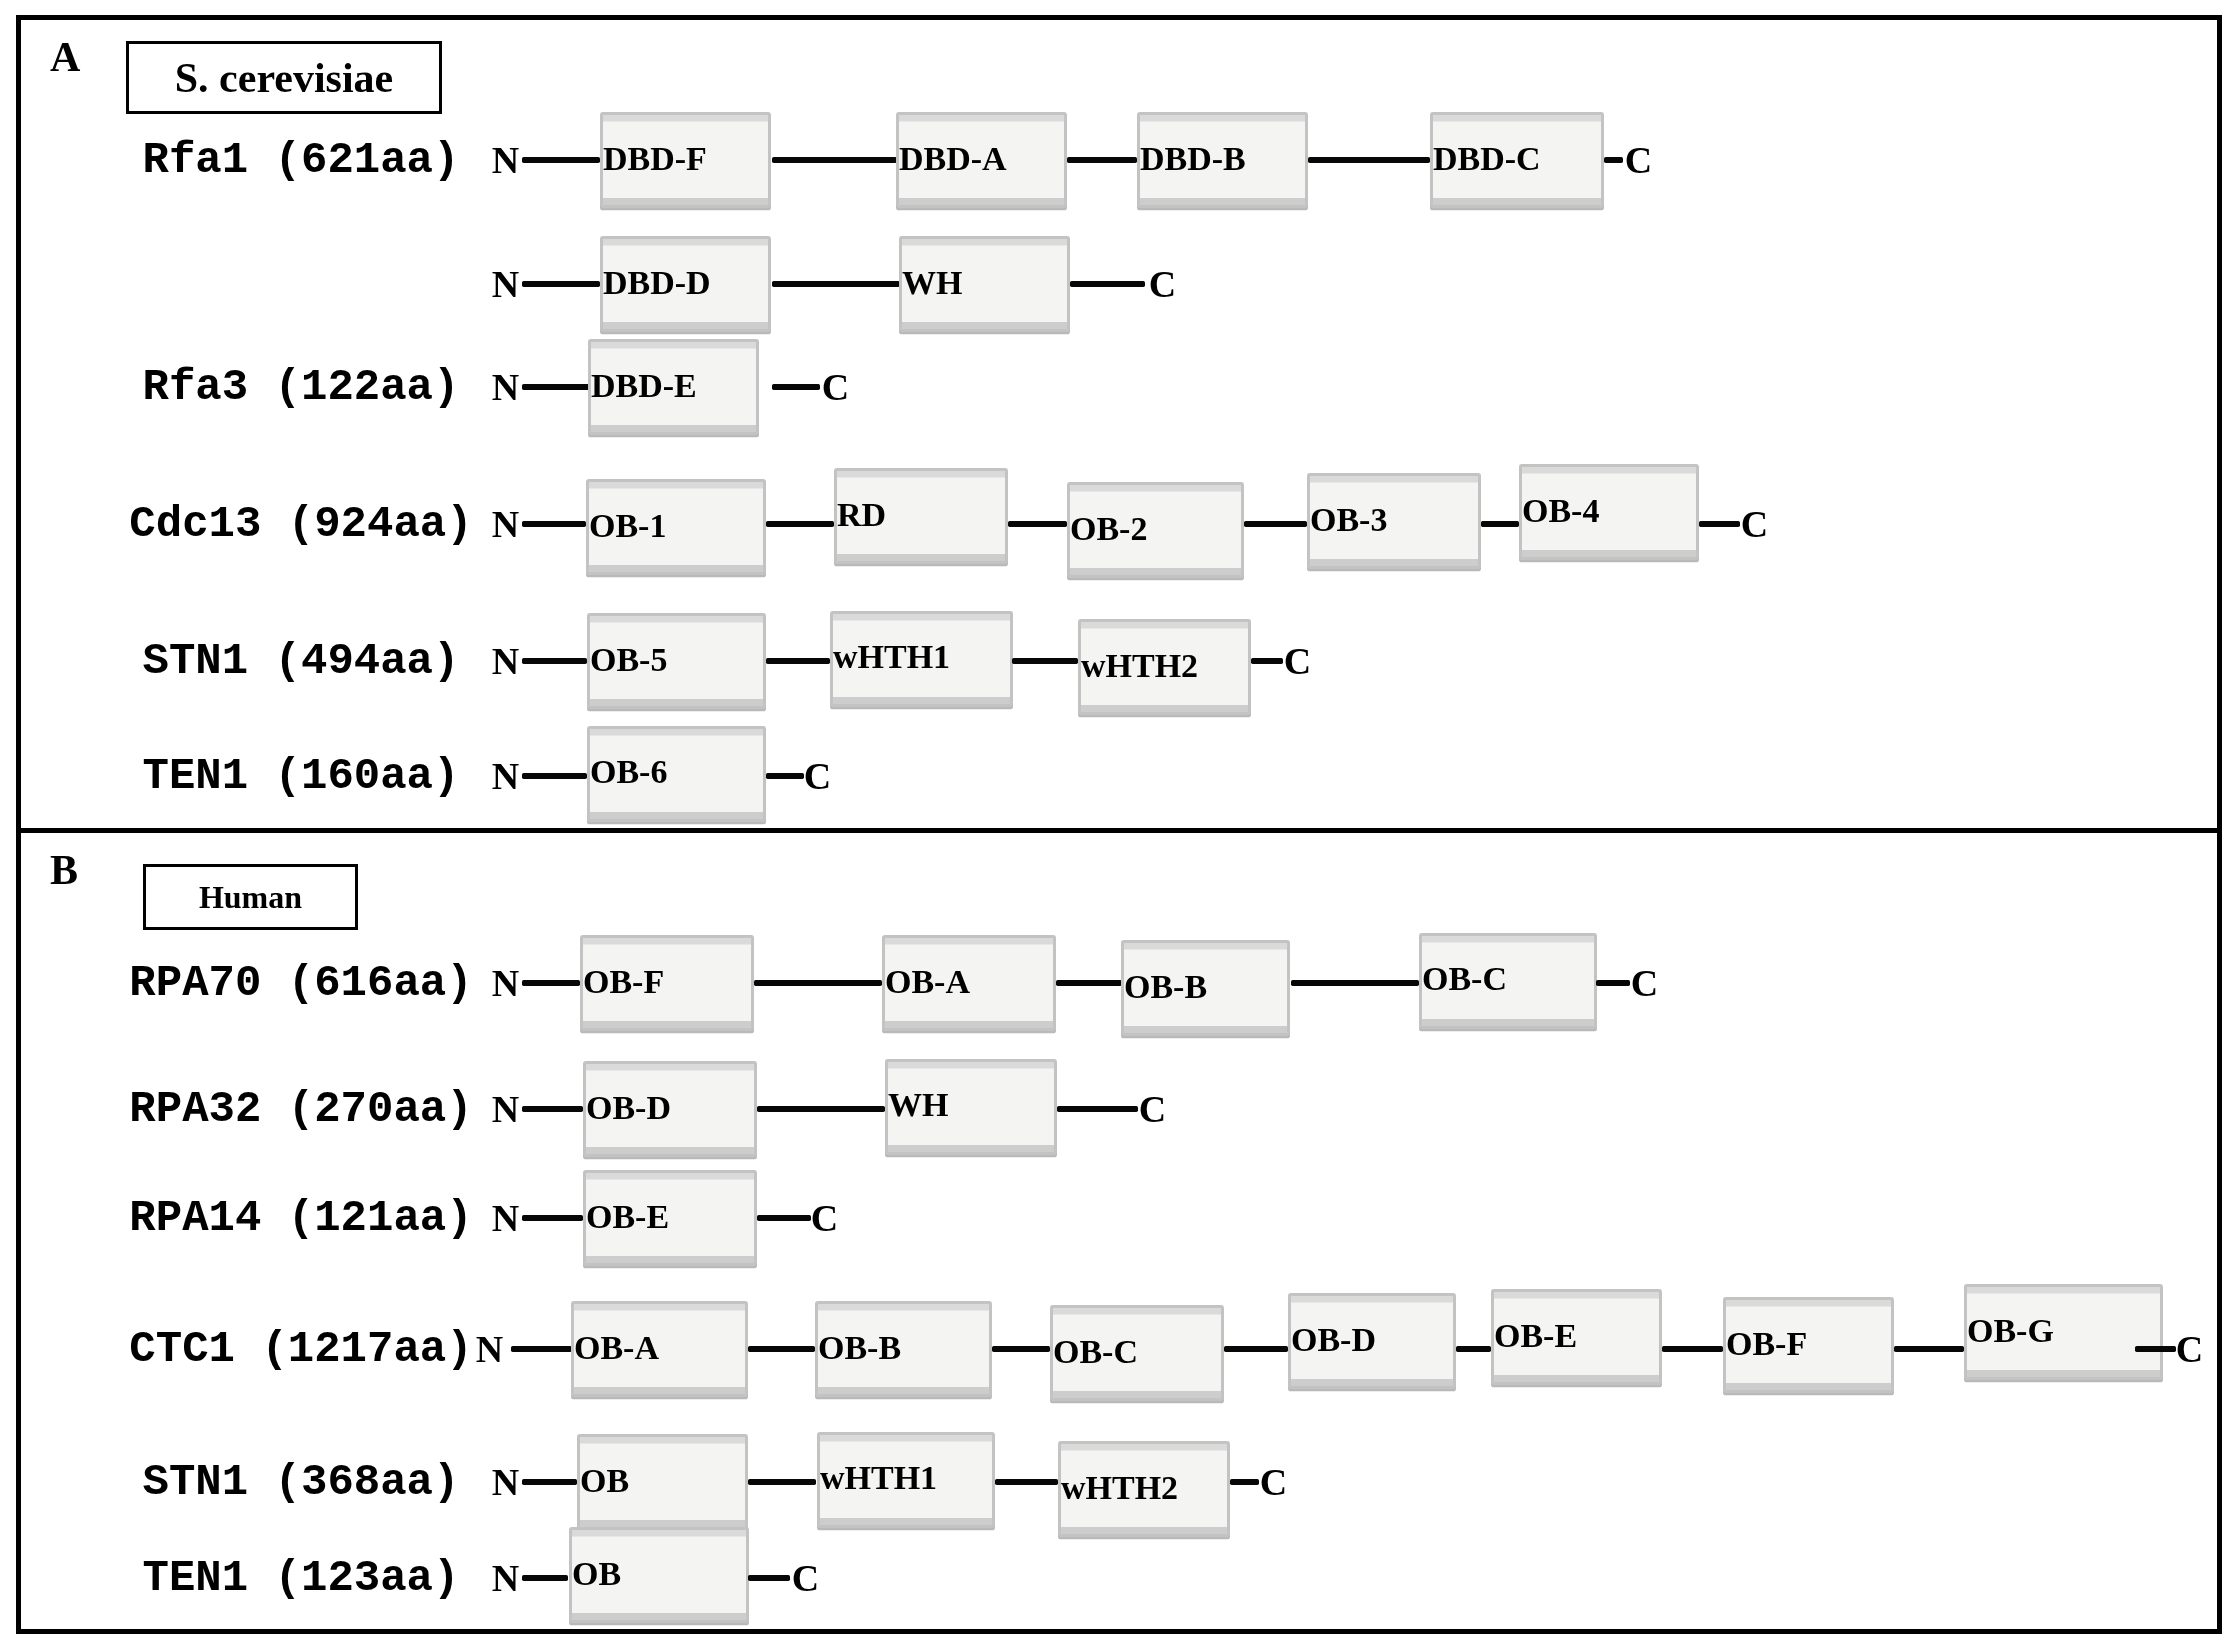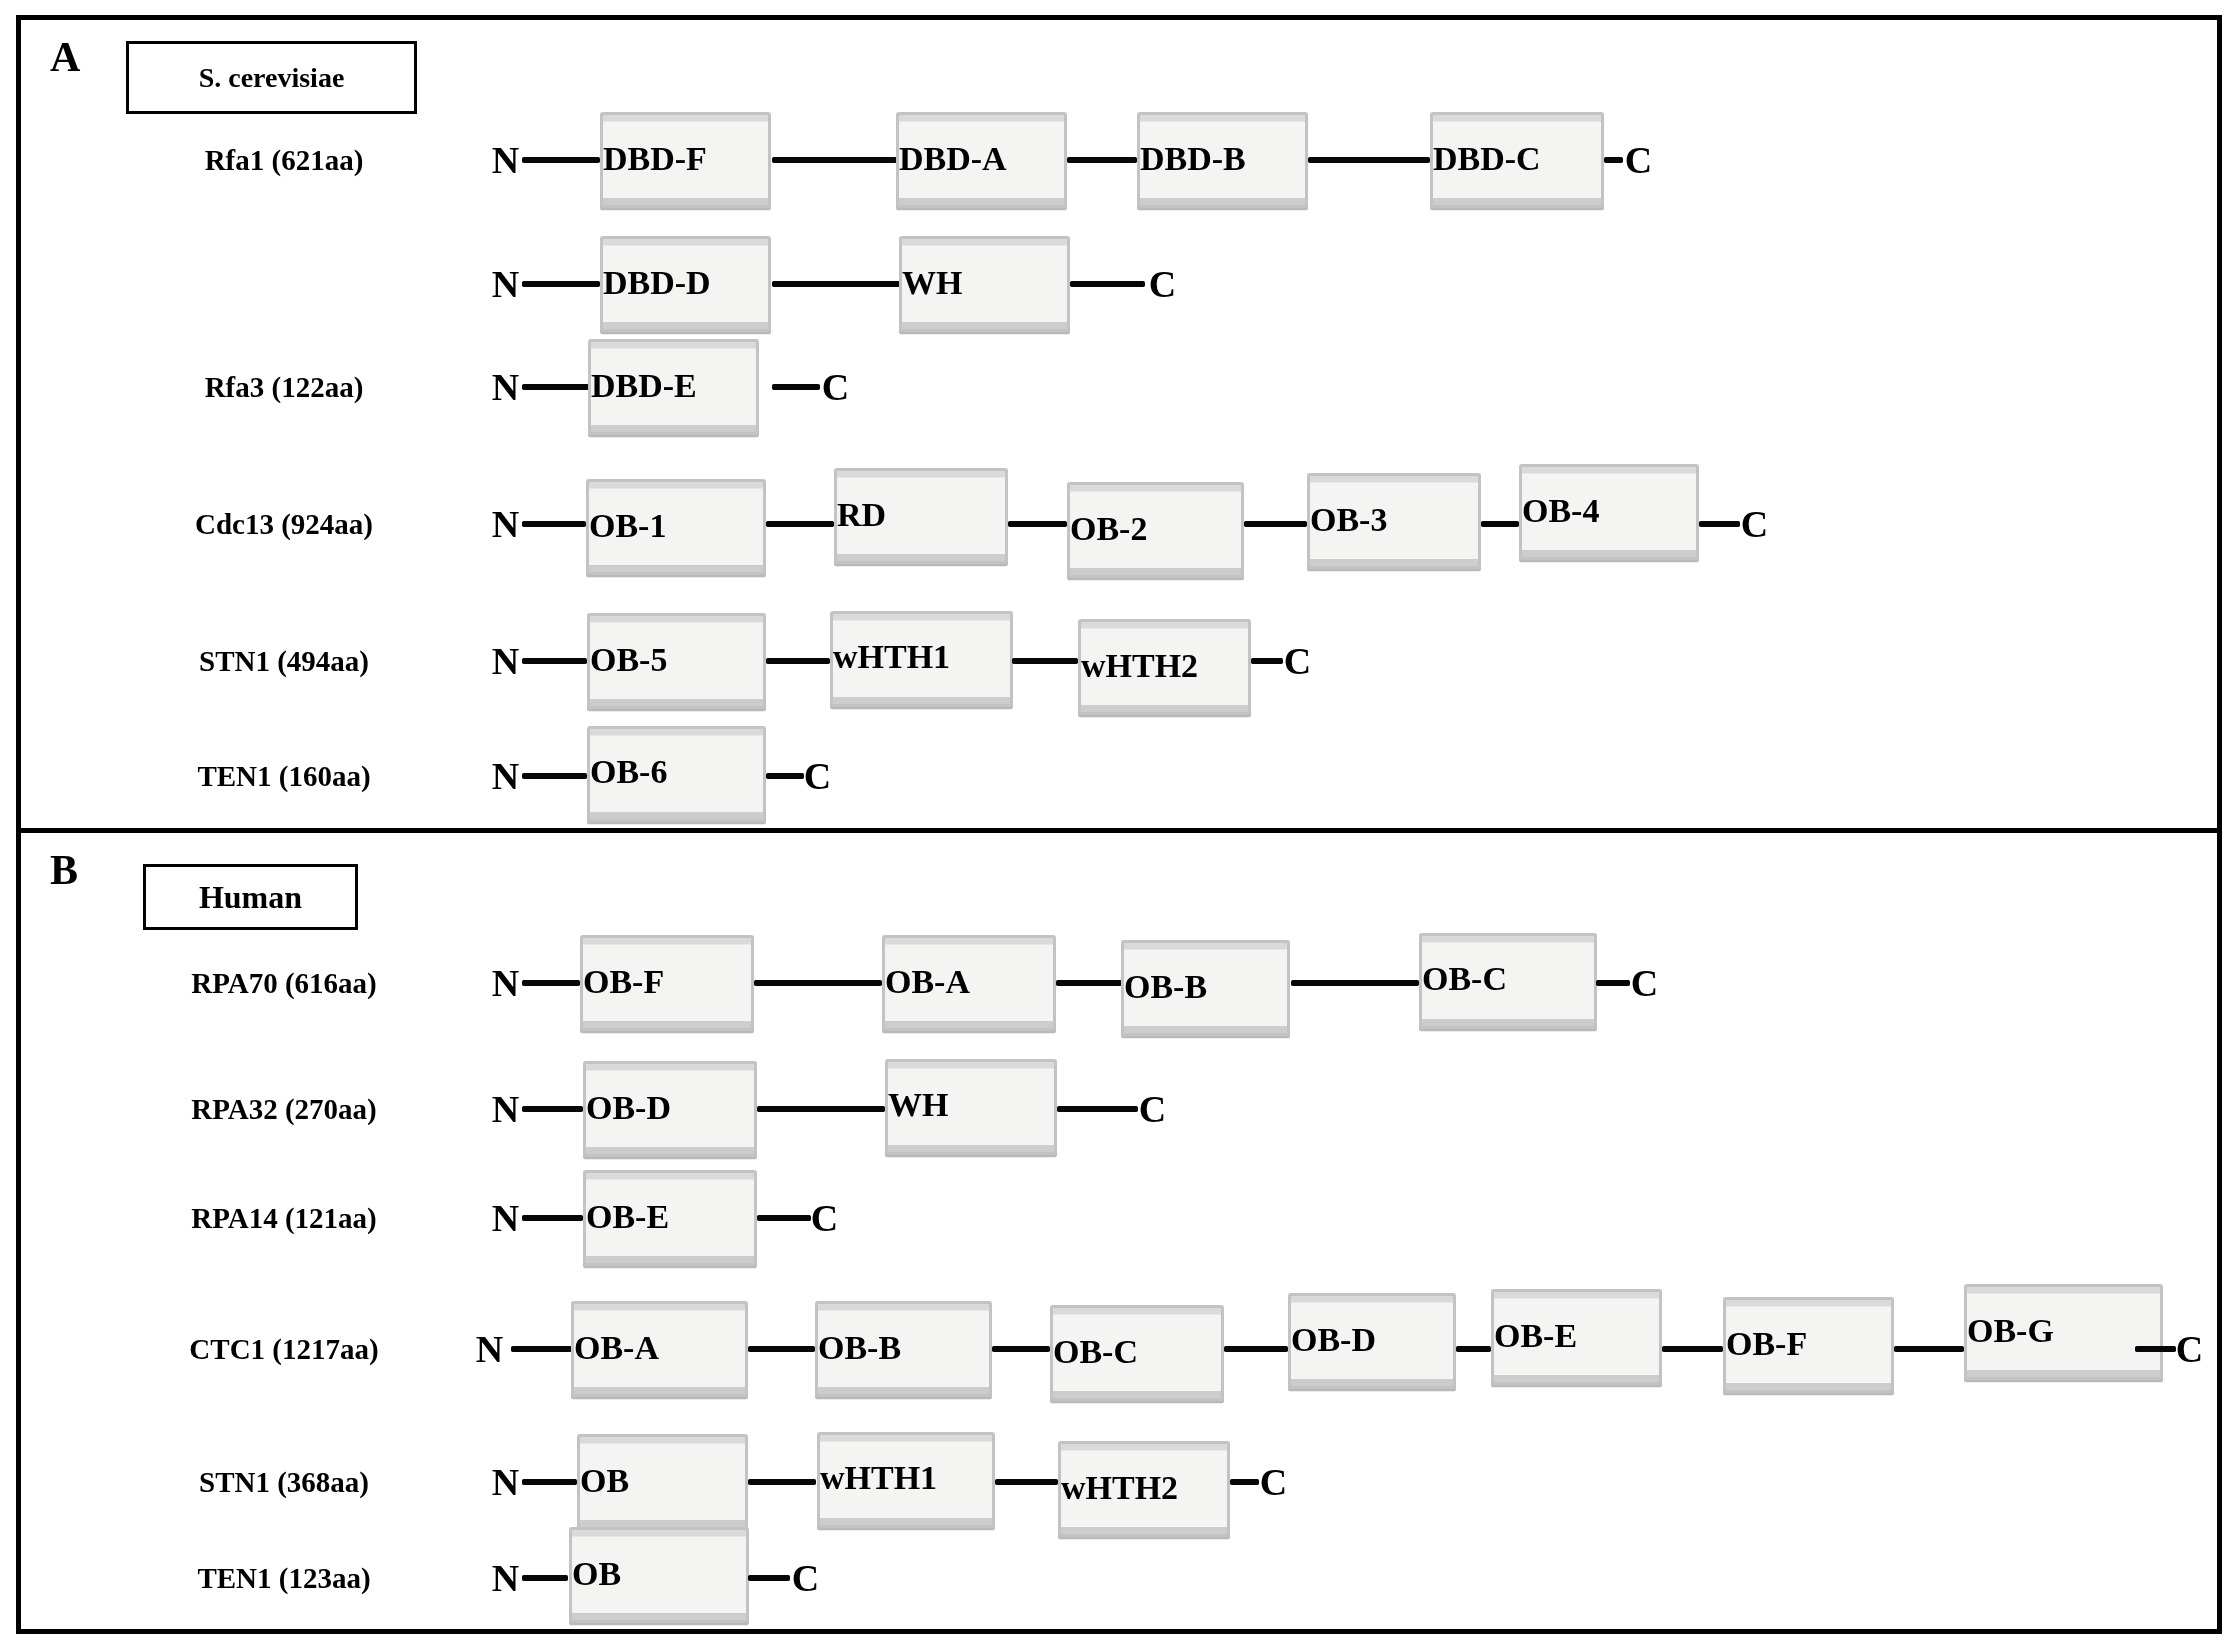--- a/index.html
+++ b/index.html
@@ -22,23 +22,23 @@
   .panel-letter {
     position:absolute; font-size:42px; font-weight:bold; line-height:1;
   }
   .species-box {
     position:absolute; border:3.5px solid #000; background:#fff;
     display:flex; align-items:center; justify-content:center;
     font-weight:bold;
   }
   .row { position:absolute; left:0; width:2239px; height:116px; }
   .plabel {
-    position:absolute; left:110px; width:348px; height:116px;
+    position:absolute; left:127px; width:348px; height:116px;
     line-height:116px; text-align:center;
-    font-size:29px; font-weight:bold; white-space:nowrap;
+    font-size:44px; font-weight:bold; white-space:nowrap;font-family:Liberation Mono, monospace;
   }
   .term {
     position:absolute; width:37px; height:116px; line-height:116px;
     text-align:center; font-size:38px; font-weight:bold;
   }
   .link { position:absolute; top:55px; height:6.4px; background:#070707; border-radius:1.7px; }
   .dom {
     position:absolute; top:10.4px; height:96px;
     background:#f4f4f2;
     border:3.5px solid #c3c3c3; border-radius:2.9px;
@@ -49,21 +49,21 @@
   .dom span { position:relative; top:-1.2px; }
 </style>
 </head>
 <body>
 
 <div class="stage">
   <div class="outer-border"></div>
   <div class="panel-divider"></div>
 
   <div class="panel-letter" style="left:50px;top:36px">A</div>
-  <div class="species-box" style="left:126px;top:41px;width:291px;height:73px;font-size:28px">
+  <div class="species-box" style="left:126px;top:41px;width:316px;height:73px;font-size:42px">
     <span>S. cerevisiae</span>
   </div>
 
   <div class="row" style="top:102px">
     <div class="plabel">Rfa1 (621aa)</div>
     <div class="term" style="left:487px">N</div>
     <div class="link" style="left:522px;width:78px"></div>
     <div class="dom" style="left:600px;width:171px">
         <span>DBD-F</span>
       </div>

